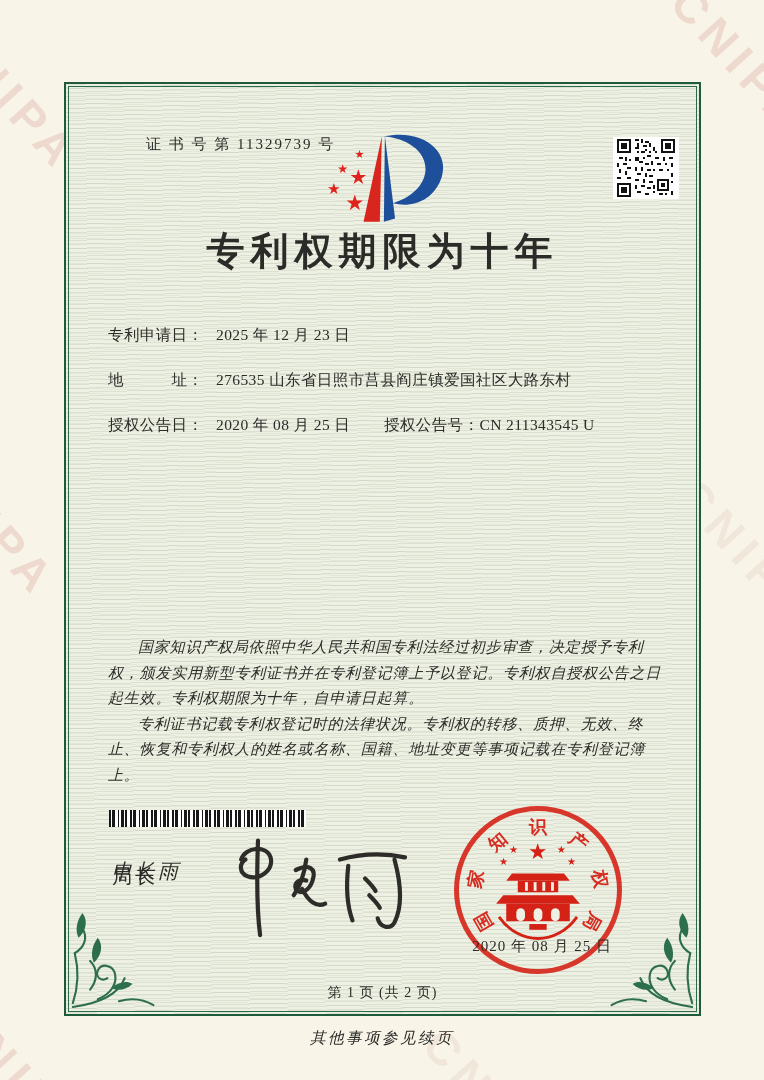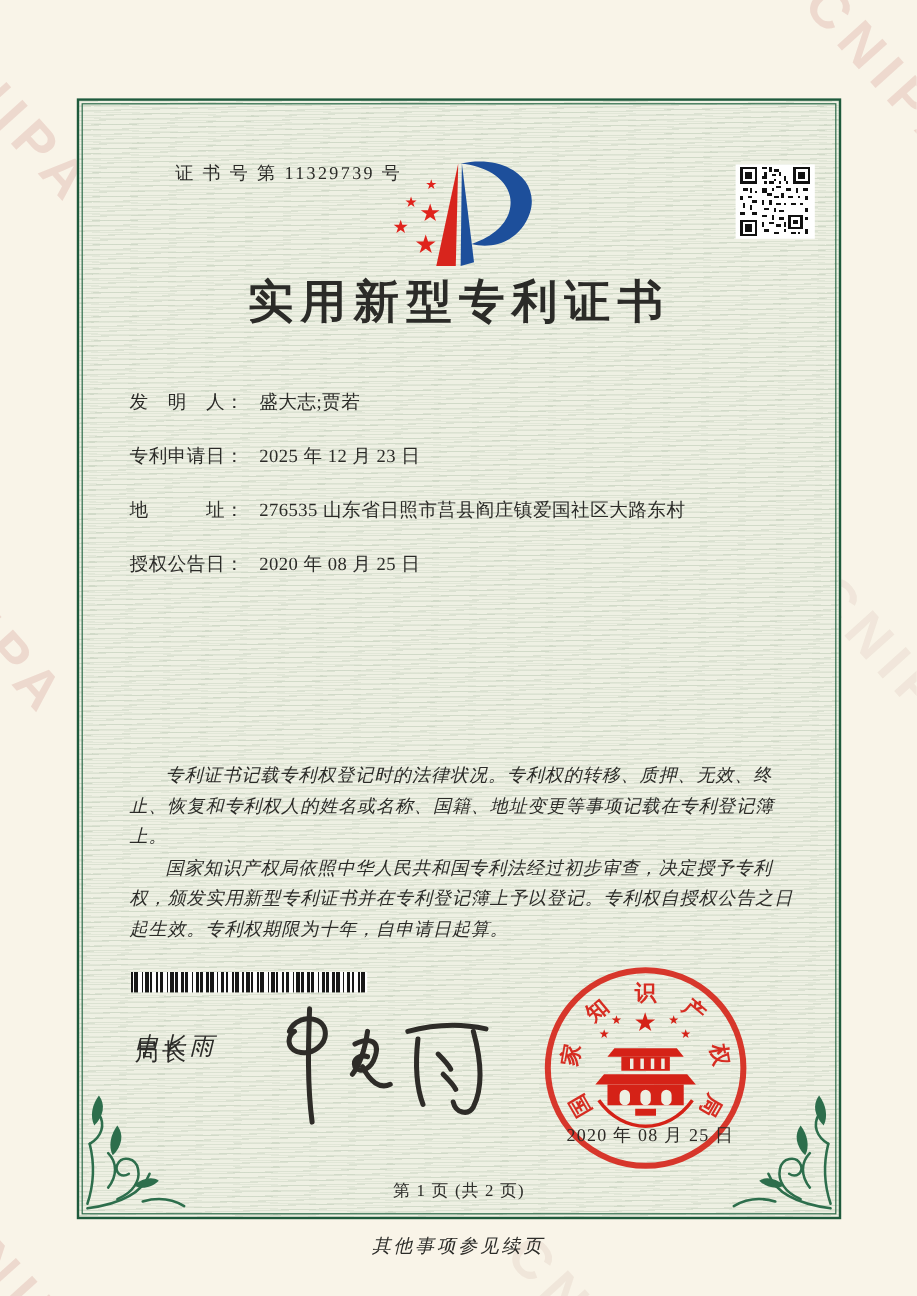--- a/index.html
+++ b/index.html
@@ -121,40 +121,38 @@
       <svg viewBox="0 0 29 29" xmlns="http://www.w3.org/2000/svg" shape-rendering="crispEdges">
         <rect width="29" height="29" fill="#fff"></rect>
         <path fill="#111" fill-rule="evenodd" d="M0,0h7v7H0z M1,1h5v5H1z M2,2h3v3H2z"></path>
         <path fill="#111" fill-rule="evenodd" d="M22,0h7v7h-7z M23,1h5v5h-5z M24,2h3v3h-3z"></path>
         <path fill="#111" fill-rule="evenodd" d="M0,22h7v7H0z M1,23h5v5H1z M2,24h3v3h-3z"></path>
         <path fill="#111" fill-rule="evenodd" d="M20,20h6v6h-6z M21,21h4v4h-4z M22,22h2v2h-2z"></path>
         <path fill="#111" d="M9,0h2v1H9z M12,0h1v2h-1z M14,1h2v1h-2z M10,2h1v2h-1z M13,3h2v1h-2z M16,2h1v2h-1z M9,4h2v1H9z M14,5h1v1h-1z M18,4h1v2h-1z M10,6h1v1h-1z M12,6h2v1h-2z M16,6h1v1h-1z M19,6h1v1h-1z M1,9h2v1H1z M4,9h1v2H4z M6,10h1v1H6z M0,12h1v2H0z M3,12h2v1H3z M5,14h2v1H5z M1,15h1v2H1z M4,16h1v2H4z M0,19h2v1H0z M5,19h2v1H5z M9,9h2v2H9z M13,9h1v1h-1z M15,8h2v1h-2z M19,9h2v1h-2z M23,9h1v2h-1z M26,9h2v1h-2z M11,11h2v1h-2z M14,12h2v1h-2z M17,11h1v2h-1z M20,12h2v1h-2z M24,12h1v1h-1z M27,12h1v2h-1z M9,14h1v2H9z M12,14h1v2h-1z M15,15h2v1h-2z M18,15h1v1h-1z M21,15h2v1h-2z M25,15h1v1h-1z M10,17h2v1h-2z M14,17h1v2h-1z M16,18h2v1h-2z M27,17h1v2h-1z M9,20h2v1H9z M13,20h1v2h-1z M16,21h2v1h-2z M27,21h1v1h-1z M9,23h1v2H9z M12,23h2v1h-2z M15,24h2v1h-2z M18,23h1v2h-1z M10,26h2v1h-2z M14,27h2v1h-2z M18,26h1v1h-1z M21,27h2v1h-2z M24,27h1v1h-1z M27,26h1v2h-1z"></path>
       </svg>
     </div>
 
-    <div class="title">实用新型专利证书</div>
+    <div class="title">专利权期限为十年</div>
 
     <div class="fields">
       <div class="frow">
-        <span class="flabel">发　明　人：</span><span class="fvalue">盛大志;贾若</span>
-      </div>
-      <div class="frow">
         <span class="flabel">专利申请日：</span><span class="fvalue">2025 年 12 月 23 日</span>
       </div>
       <div class="frow">
         <span class="flabel">地　　　址：</span><span class="fvalue">276535 山东省日照市莒县阎庄镇爱国社区大路东村</span>
       </div>
       <div class="frow">
         <span><span class="flabel">授权公告日：</span><span class="fvalue">2020 年 08 月 25 日</span></span>
+        <span class="grant2"><span style="white-space:pre;">授权公告号：</span><span class="fvalue">CN 211343545 U</span></span>
       </div>
     </div>
 
     <div class="paras">
+      <p>国家知识产权局依照中华人民共和国专利法经过初步审查，决定授予专利权，颁发实用新型专利证书并在专利登记簿上予以登记。专利权自授权公告之日起生效。专利权期限为十年，自申请日起算。</p>
       <p>专利证书记载专利权登记时的法律状况。专利权的转移、质押、无效、终止、恢复和专利权人的姓名或名称、国籍、地址变更等事项记载在专利登记簿上。</p>
-      <p>国家知识产权局依照中华人民共和国专利法经过初步审查，决定授予专利权，颁发实用新型专利证书并在专利登记簿上予以登记。专利权自授权公告之日起生效。专利权期限为十年，自申请日起算。</p>
     </div>
 
     <div class="barcode"></div>
 
     <div class="officer-title">局长</div>
     <div class="officer-name">申长雨</div>
 
     <div class="signature">
       <svg viewBox="0 0 200 108" xmlns="http://www.w3.org/2000/svg" fill="none" stroke="#2e2c28" stroke-width="4" stroke-linecap="round">
         <path d="M24,30 C28,18 48,16 52,28 C55,40 42,50 30,46 C22,43 22,34 28,30"></path>

